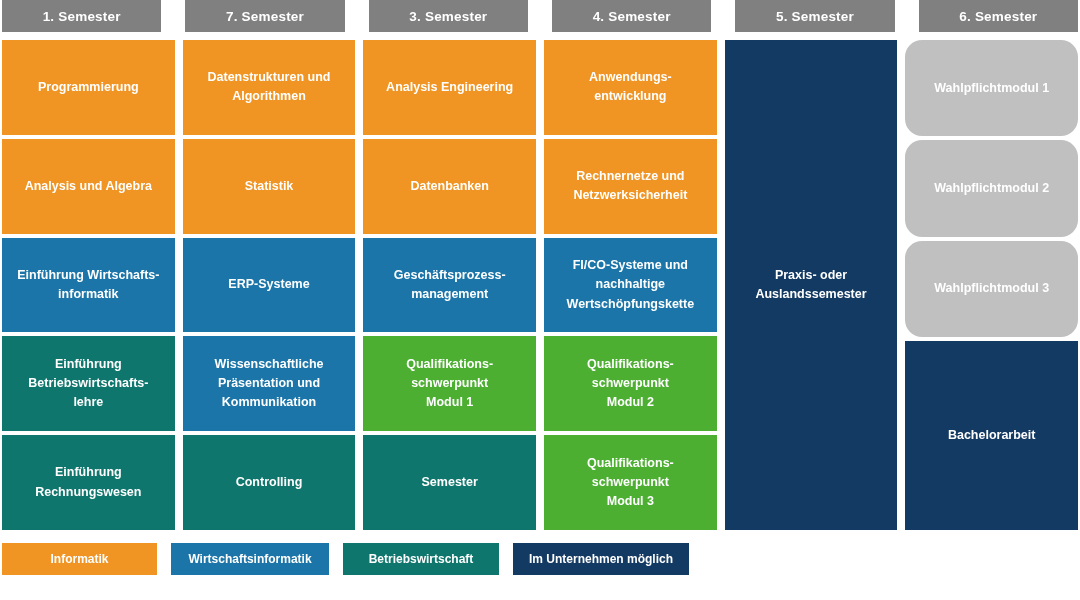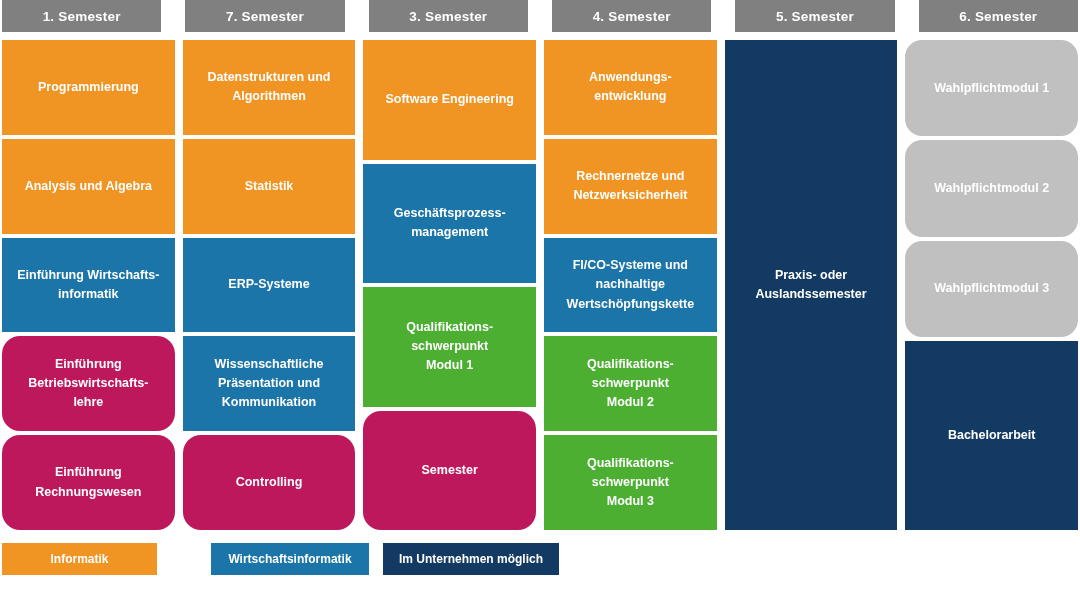--- a/index.html
+++ b/index.html
@@ -75,21 +75,21 @@
     line-height: 1.55;
     padding: 2px 6px;
     box-sizing: border-box;
   }
   .cell.span-all { flex: 1 1 0; }
   .cell.span2 { flex: 2 1 0; }
 
   
   .c-informatik     { background: #F09423; }
   .c-wi             { background: #1B75A8; }
-  .c-bwl            { background: #be185d; border-radius: 18px; }
+  .c-bwl            { background: #0f766e; }
   .c-qsp            { background: #4CAF32; }
   .c-unternehmen    { background: #133A62; }
   .c-wahlpflicht    { background: #C0C0C0; border-radius: 17px; }
 
   
   .legend {
     position: absolute;
     left: 2px;
     top: 543px;
     height: 32px;
@@ -102,21 +102,21 @@
     align-items: center;
     justify-content: center;
     color: #ffffff;
     font-size: 12px;
     font-weight: bold;
     padding: 0 16px;
     box-sizing: border-box;
     white-space: nowrap;
   }
   .legend-item.li-0 { min-width: 155px; }
-  .legend-item.li-1 { min-width: 158px; margin-left: 40px; }
+  .legend-item.li-1 { min-width: 158px; }
   .legend-item.li-2 { min-width: 156px; }
 </style>
 </head>
 <body>
 
 <div id="root">
 
   <div class="header-row">
       <div class="sem-header">1. Semester</div>
       <div class="sem-header">7. Semester</div>
@@ -135,21 +135,22 @@
         <div class="cell c-bwl">Einführung<br>Rechnungswesen</div>
       </div>
       <div class="col">
         <div class="cell c-informatik">Datenstrukturen und<br>Algorithmen</div>
         <div class="cell c-informatik">Statistik</div>
         <div class="cell c-wi">ERP-Systeme</div>
         <div class="cell c-wi">Wissenschaftliche<br>Präsentation und<br>Kommunikation</div>
         <div class="cell c-bwl">Controlling</div>
       </div>
       <div class="col">
-        <div class="cell c-informatik">Software Engineering</div>
+        <div class="cell c-informatik">Analysis Engineering</div>
+        <div class="cell c-informatik">Datenbanken</div>
         <div class="cell c-wi">Geschäftsprozess-<br>management</div>
         <div class="cell c-qsp">Qualifikations-<br>schwerpunkt<br>Modul 1</div>
         <div class="cell c-bwl">Semester</div>
       </div>
       <div class="col">
         <div class="cell c-informatik">Anwendungs-<br>entwicklung</div>
         <div class="cell c-informatik">Rechnernetze und<br>Netzwerksicherheit</div>
         <div class="cell c-wi">FI/CO-Systeme und<br>nachhaltige<br>Wertschöpfungskette</div>
         <div class="cell c-qsp">Qualifikations-<br>schwerpunkt<br>Modul 2</div>
         <div class="cell c-qsp">Qualifikations-<br>schwerpunkt<br>Modul 3</div>
@@ -161,16 +162,17 @@
         <div class="cell c-wahlpflicht">Wahlpflichtmodul 1</div>
         <div class="cell c-wahlpflicht">Wahlpflichtmodul 2</div>
         <div class="cell c-wahlpflicht">Wahlpflichtmodul 3</div>
         <div class="cell c-unternehmen span2" style="flex: 2 1 0px;">Bachelorarbeit</div>
       </div>
     </div>
 
   <div class="legend">
       <div class="legend-item li-0 c-informatik">Informatik</div>
       <div class="legend-item li-1 c-wi">Wirtschaftsinformatik</div>
+      <div class="legend-item li-2 c-bwl">Betriebswirtschaft</div>
       <div class="legend-item li-4 c-unternehmen">Im Unternehmen möglich</div>
     </div>
 
 </div>
 
 </body></html>

